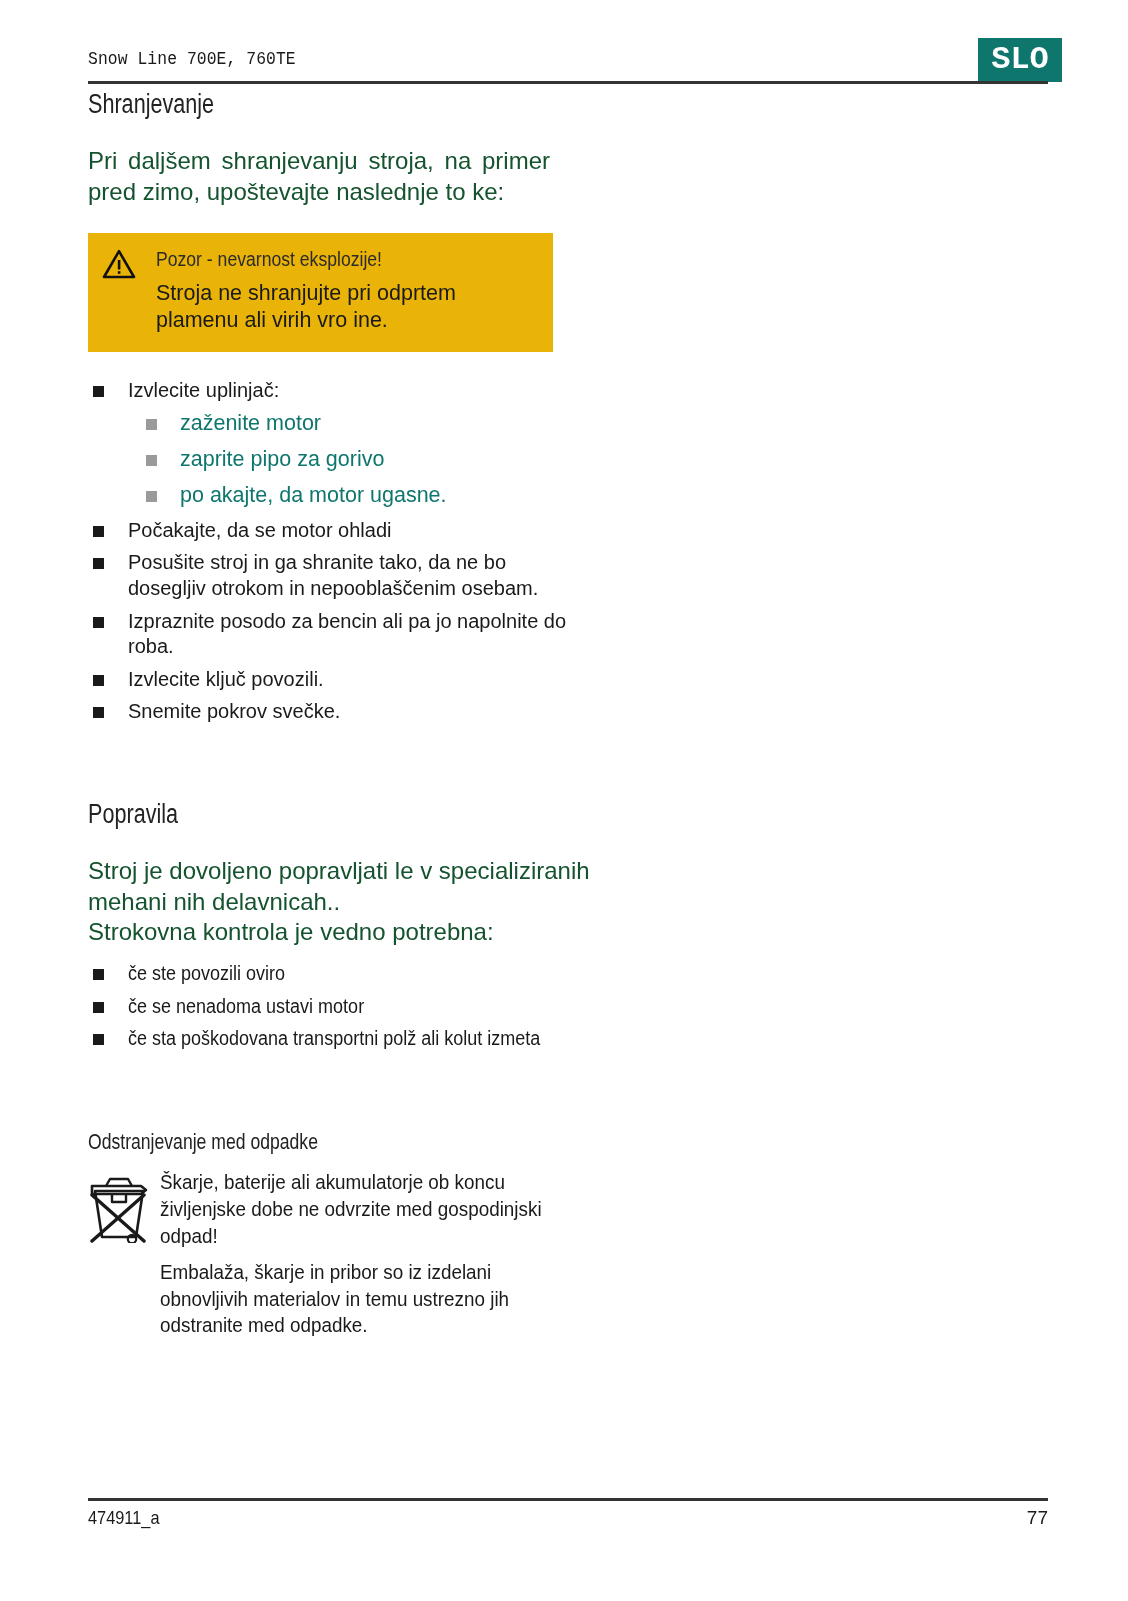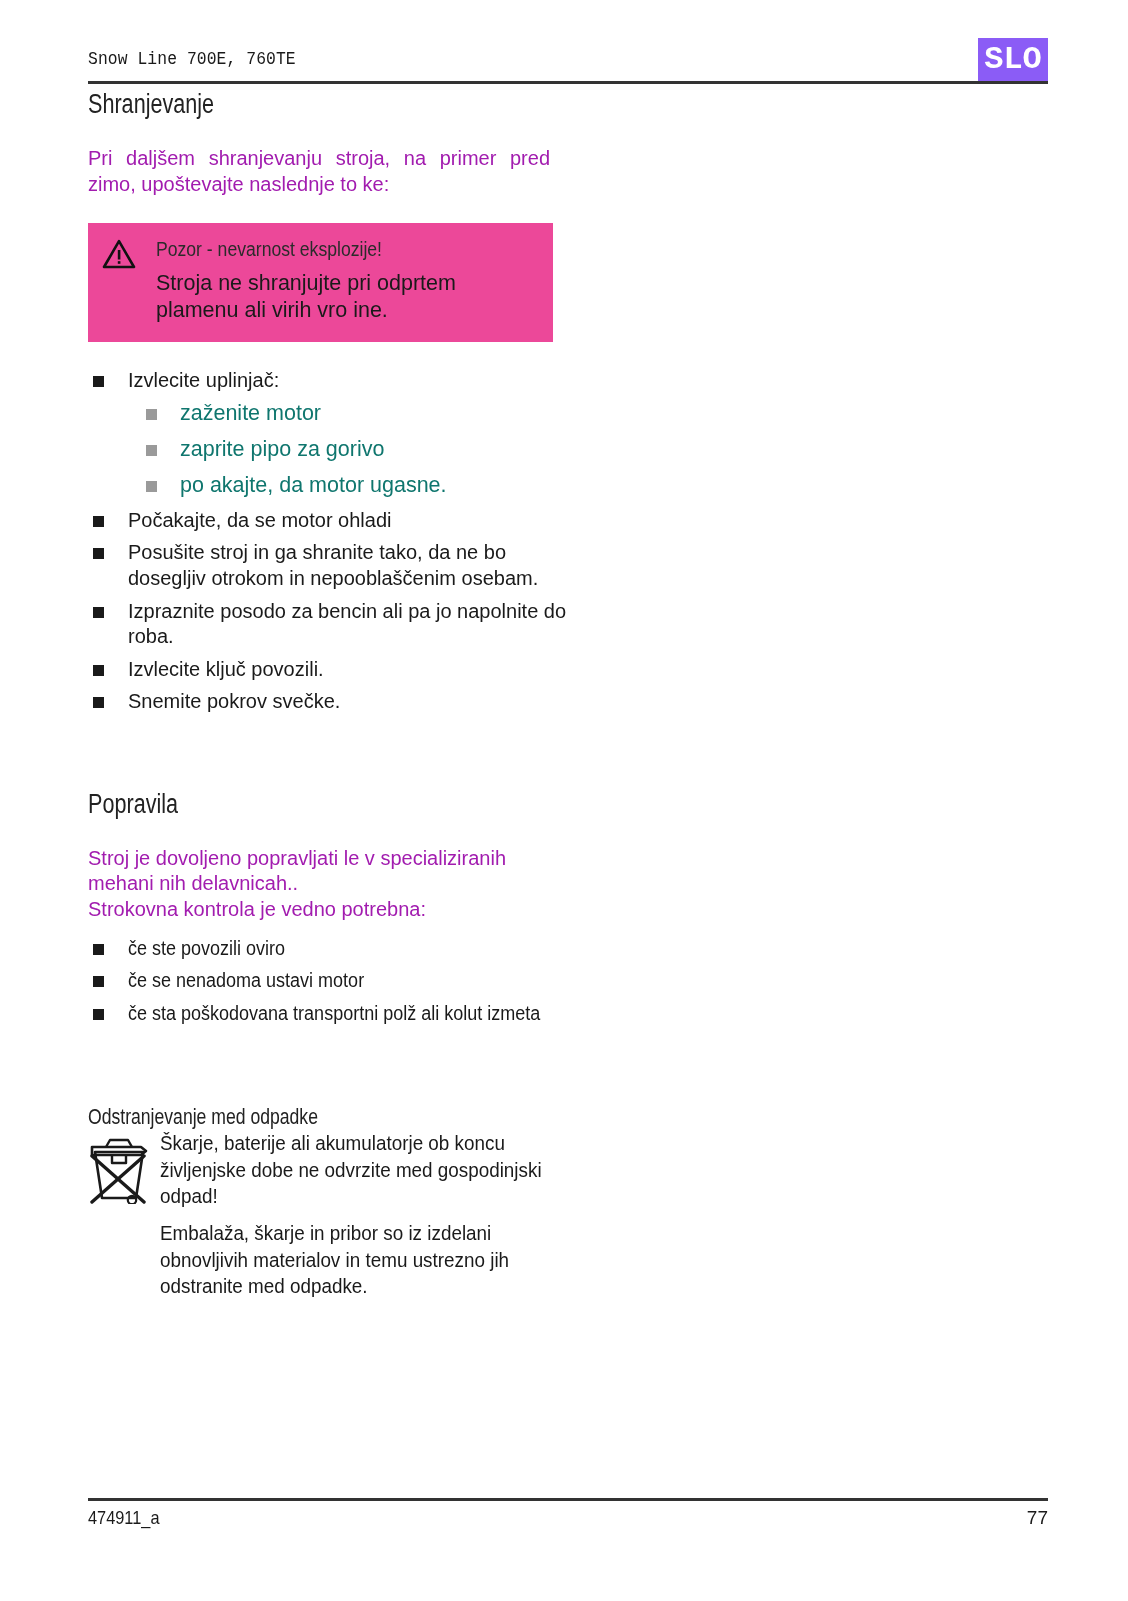--- a/index.html
+++ b/index.html
@@ -49,23 +49,23 @@
     left: 0;
     top: 41px;
     width: 960px;
     height: 2.5px;
     background: #333333;
   }
   .slo-badge {
     position: absolute;
     left: 890px;
     top: -2px;
-    width: 70px;
+    width: 84px;
     height: 44px;
-    background: #8b5cf6;
+    background: #0f766e;
     color: #ffffff;
     font-size: 32px;
     font-weight: bold;
     letter-spacing: 0px;
     display: flex;
     align-items: center;
     justify-content: center;
     line-height: 1;
   }
 
@@ -95,31 +95,31 @@
     font-stretch: condensed;
     transform: scaleX(0.80);
     transform-origin: left top;
     color: #222;
     margin: 0;
     line-height: 1.2;
     white-space: nowrap;
   }
 
   .body-text {
-    font-size: 20px;
+    font-size: 24px;
     line-height: 1.26;
-    color: #a21caf;
+    color: #14532d;
   }
   .body-text.justified {
     text-align: justify;
   }
 
   
   .warnbox {
-    background: #ec4899;
+    background: #eab308;
     width: 465px;
     padding: 14px 16px 18px 16px;
     box-sizing: border-box;
     position: relative;
   }
   .warn-icon {
     position: absolute;
     left: 14px;
     top: 16px;
     width: 34px;
@@ -192,20 +192,21 @@
     left: 18px;
     top: 9px;
     width: 11px;
     height: 11px;
     background: #9a9a9a;
   }
 
   
   .disposal-row {
     position: relative;
+    margin-top: 14px;
   }
   .weee-icon {
     position: absolute;
     left: 0px;
     top: 2px;
     width: 62px;
     height: 72px;
   }
   .disposal-text {
     margin-left: 72px;

